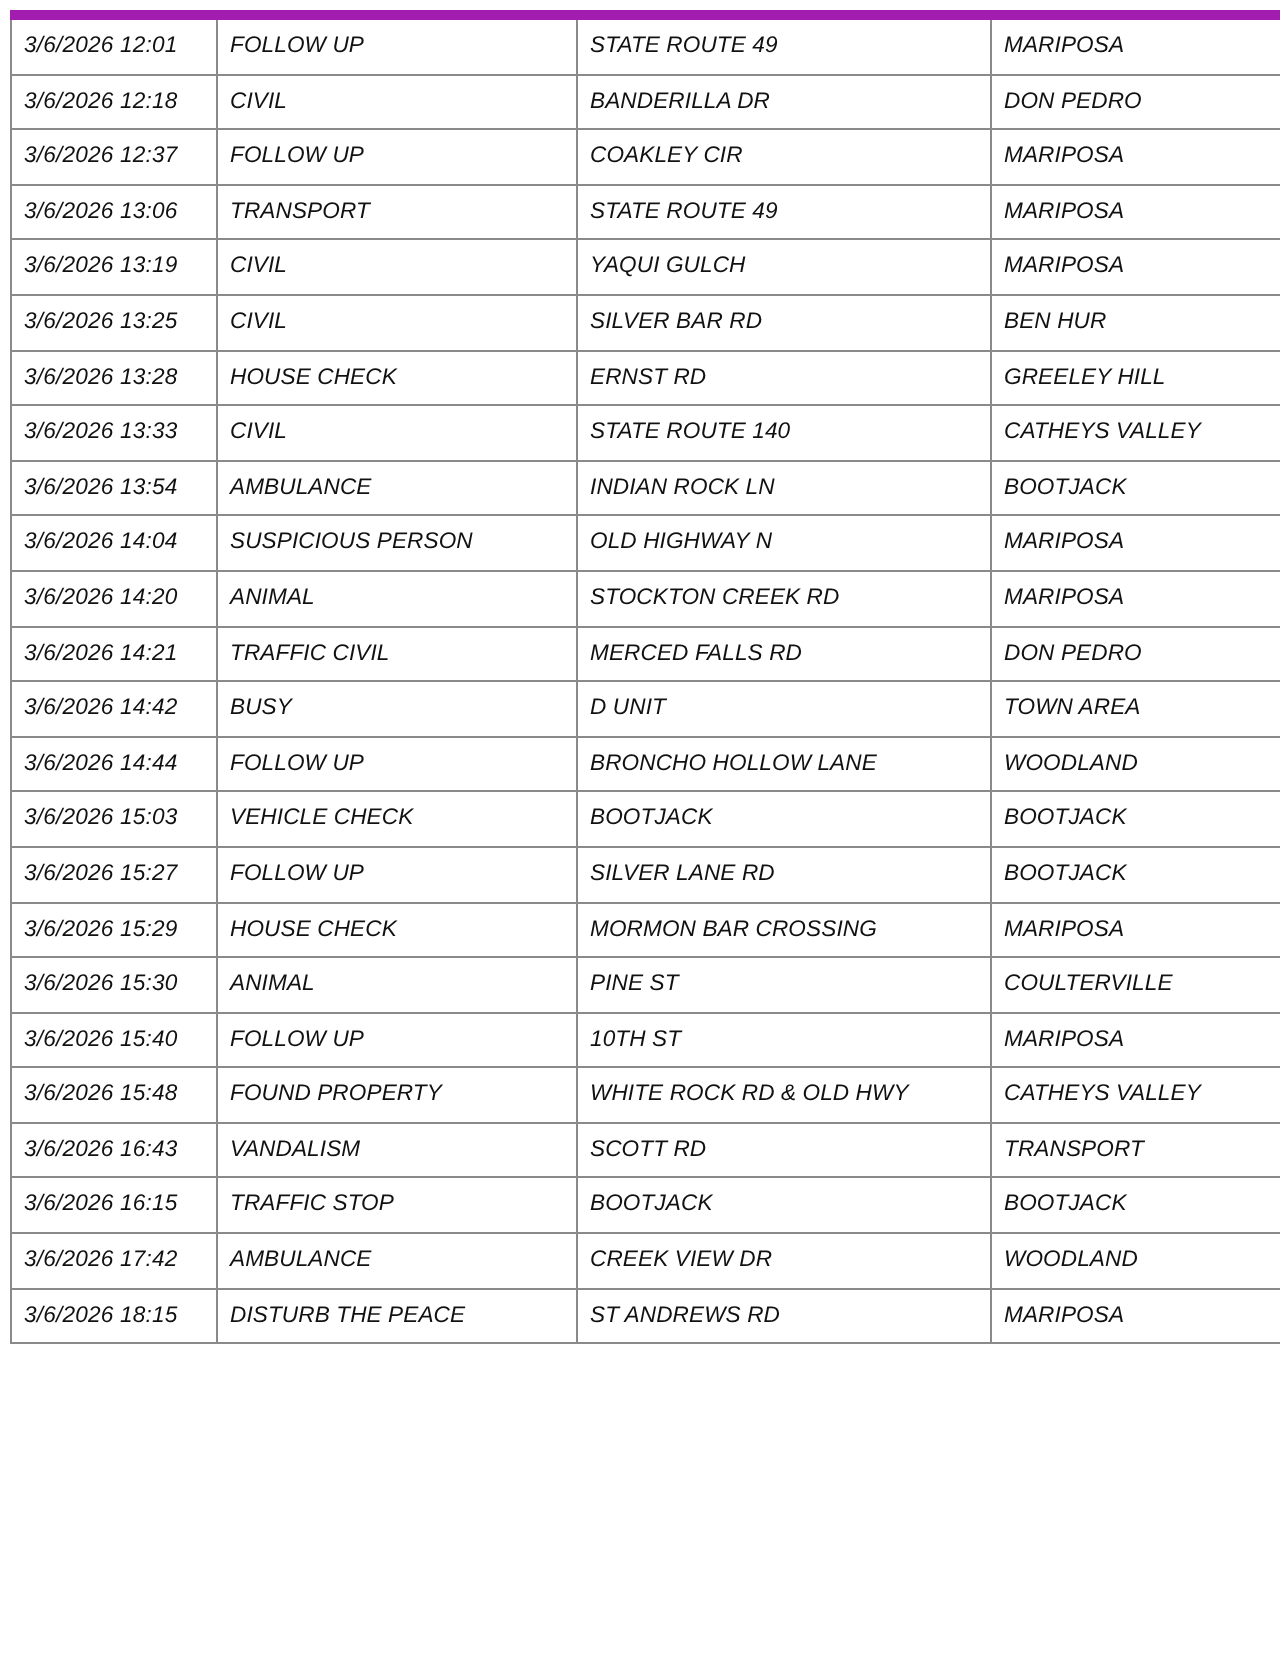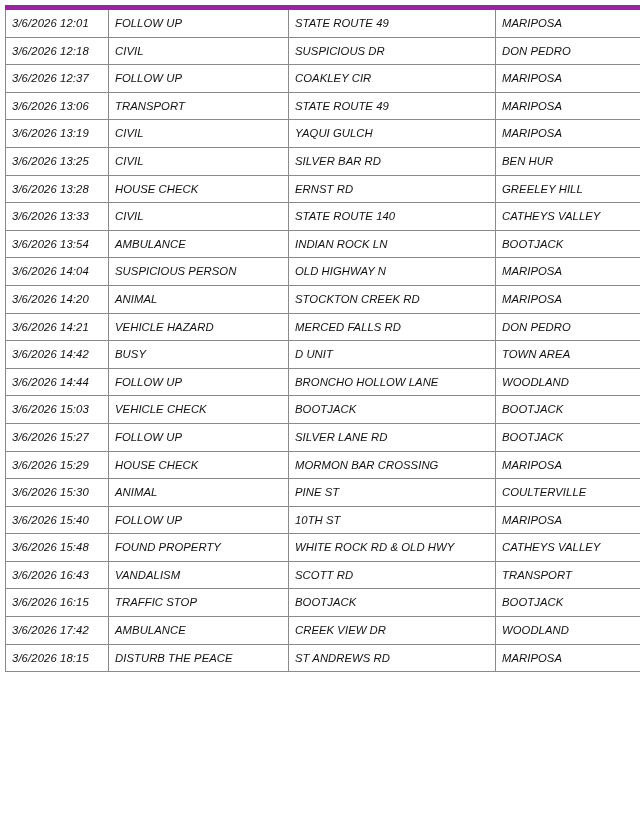--- a/index.html
+++ b/index.html
@@ -59,21 +59,21 @@
   <tbody id="log-table-body">
       <tr>
         <td class="cell-datetime">3/6/2026 12:01</td>
         <td class="cell-type">FOLLOW UP</td>
         <td class="cell-location">STATE ROUTE 49</td>
         <td class="cell-area">MARIPOSA</td>
       </tr>
       <tr>
         <td class="cell-datetime">3/6/2026 12:18</td>
         <td class="cell-type">CIVIL</td>
-        <td class="cell-location">SUSPICIOUS DR</td>
+        <td class="cell-location">BANDERILLA DR</td>
         <td class="cell-area">DON PEDRO</td>
       </tr>
       <tr>
         <td class="cell-datetime">3/6/2026 12:37</td>
         <td class="cell-type">FOLLOW UP</td>
         <td class="cell-location">COAKLEY CIR</td>
         <td class="cell-area">MARIPOSA</td>
       </tr>
       <tr>
         <td class="cell-datetime">3/6/2026 13:06</td>
@@ -118,21 +118,21 @@
         <td class="cell-area">MARIPOSA</td>
       </tr>
       <tr>
         <td class="cell-datetime">3/6/2026 14:20</td>
         <td class="cell-type">ANIMAL</td>
         <td class="cell-location">STOCKTON CREEK RD</td>
         <td class="cell-area">MARIPOSA</td>
       </tr>
       <tr>
         <td class="cell-datetime">3/6/2026 14:21</td>
-        <td class="cell-type">VEHICLE HAZARD</td>
+        <td class="cell-type">TRAFFIC CIVIL</td>
         <td class="cell-location">MERCED FALLS RD</td>
         <td class="cell-area">DON PEDRO</td>
       </tr>
       <tr>
         <td class="cell-datetime">3/6/2026 14:42</td>
         <td class="cell-type">BUSY</td>
         <td class="cell-location">D UNIT</td>
         <td class="cell-area">TOWN AREA</td>
       </tr>
       <tr>

